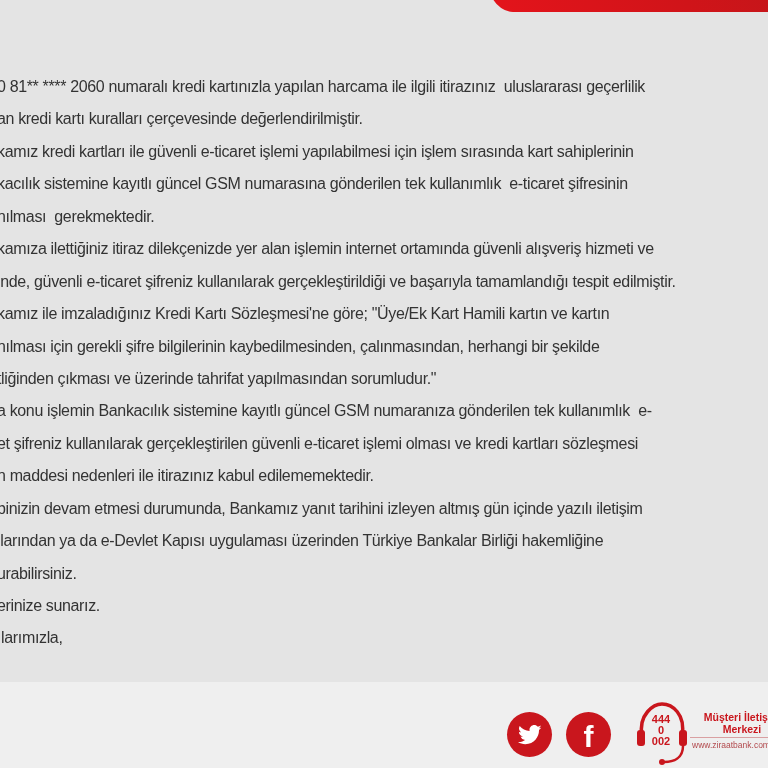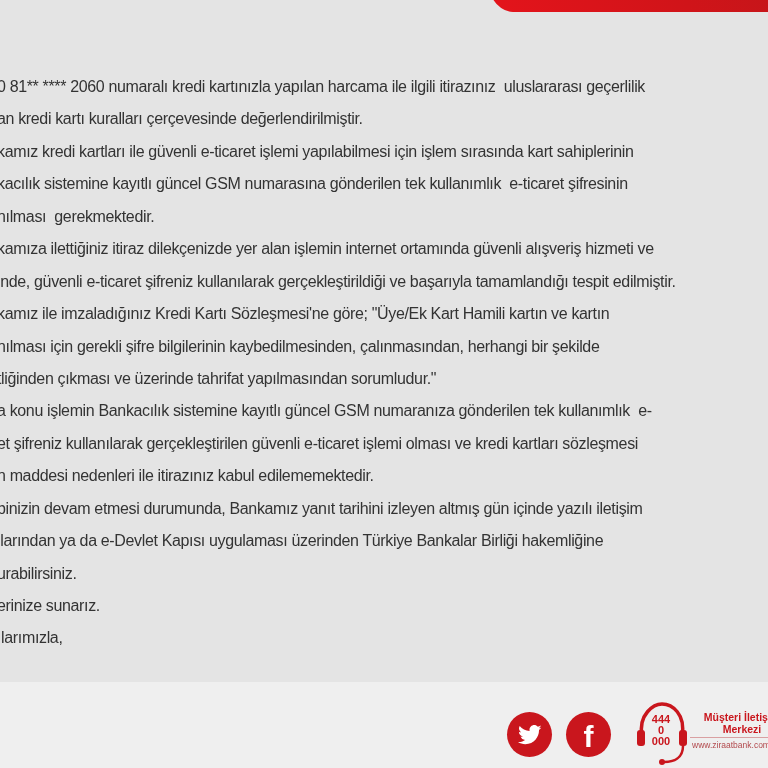--- a/index.html
+++ b/index.html
@@ -165,21 +165,21 @@
   <svg class="cc-headset" viewBox="0 0 56 66" width="56" height="66">
     <path d="M8 36 C4 14 20 4 28 4 C38 4 52 14 48 36" fill="none" stroke="#c9161d" stroke-width="3.5"></path>
     <rect x="3" y="30" width="8" height="16" rx="3" fill="#c9161d"></rect>
     <rect x="45" y="30" width="8" height="16" rx="3" fill="#c9161d"></rect>
     <path d="M49 46 C49 58 40 62 30 62" fill="none" stroke="#c9161d" stroke-width="2.5"></path>
     <circle cx="28" cy="62" r="3" fill="#c9161d"></circle>
   </svg>
   <div class="cc-number">
     <div>444</div>
     <div>0</div>
-    <div>000</div>
+    <div>002</div>
   </div>
   <div class="cc-title">
     <div>Müşteri İletişim</div>
     <div>Merkezi</div>
   </div>
   <div class="cc-divider"></div>
   <div class="cc-url">www.ziraatbank.com.tr</div>
 </div>
 
 </body></html>

